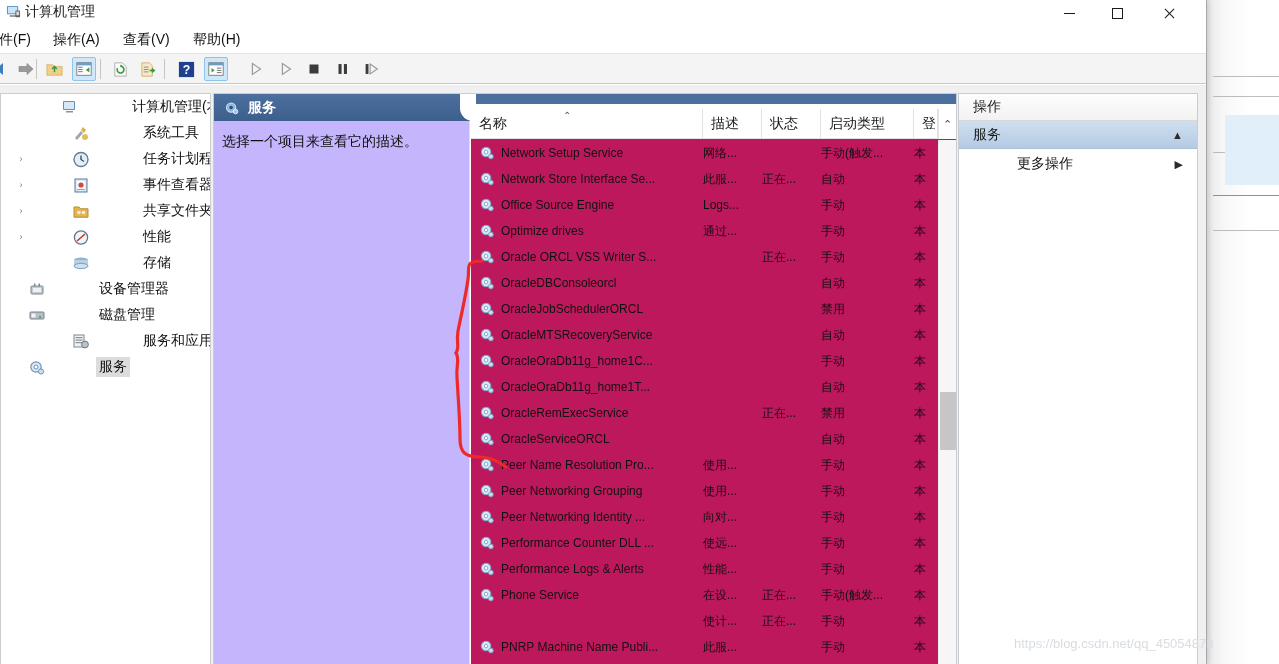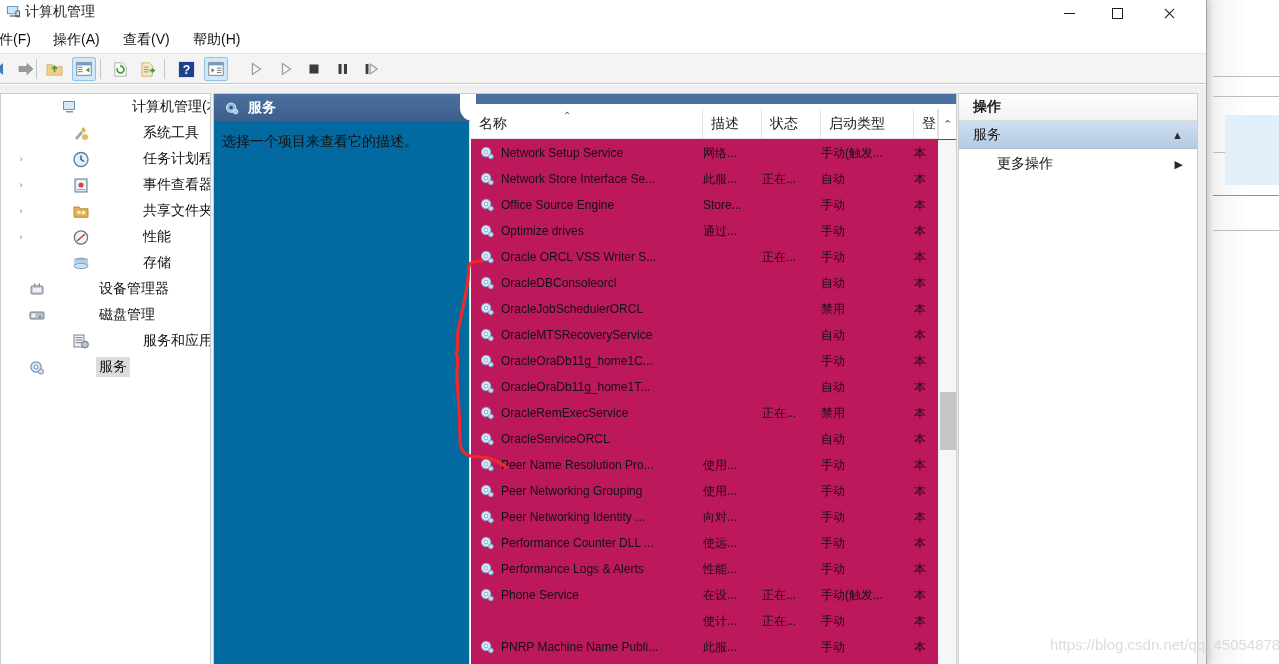--- a/index.html
+++ b/index.html
@@ -74,21 +74,21 @@
     background: linear-gradient(180deg,#4b6f9e 0%,#3d5f8c 100%); display:flex; align-items:center;
     border-top-right-radius: 9px; }
   #center-header .hdr-icon { margin-left: 10px; width: 16px; height: 16px; }
   #center-header .hdr-text { color: #fff; font-size: 14px; margin-left: 8px; font-weight: bold; }
   #center-header-fill { position:absolute; left:256px; top:0; right:0; height:10px; background:#4b6f9e; }
   #tab-round { position: absolute; left: 246px; top: 0; width: 16px; height: 27px;
     background: #ffffff; border-bottom-left-radius: 13px; }
 
   
   #detail-pane { position: absolute; left: 0; top: 27px; width: 256px; bottom: 0;
-    background: #0369a1; border-right: 1px solid #e0e0e0; }
+    background: #c4b5fd; border-right: 1px solid #e0e0e0; }
   #detail-text { position: absolute; left: 8px; top: 11px; font-size: 14px; color: #111;
     width: 240px; line-height: 19px; }
 
   
   #list-wrap { position: absolute; left: 257px; top: 15px; right: 0; bottom: 0; background: #be185d; }
   #list-header { position: relative; height: 30px; background:#fff;
     border-bottom: 1px solid #e2e2e2; }
   .colh { position: absolute; top: 0; height: 30px; font-size: 14px; color: #1b1b1b;
     display: flex; align-items: center; padding-left: 8px; cursor: default;
     border-right: 1px solid #e2e2e2; overflow: hidden; white-space: nowrap; }
@@ -111,39 +111,39 @@
   
   #vsb { position: absolute; right: 0; top: 31px; width: 18px; bottom: 0; background: #f6f6f6;
     border-left: 1px solid #ececec; }
   #vsb-thumb { position: absolute; left: 1px; top: 252px; width: 16px; height: 58px;
     background: #c6c6c6; cursor: default; }
 
   
   #actions-pane { position: absolute; right: 8px; top: 8px; width: 240px; bottom: 0;
     background: #ffffff; border: 1px solid #c9cdd2; border-bottom: none; }
   #actions-title { height: 27px; display: flex; align-items: center; padding-left: 14px;
-    font-size: 14px; font-weight: bold; color: #1b1b1b;
+    font-size: 14px; font-weight: normal; color: #1b1b1b;
     background: linear-gradient(180deg,#fdfdfd 0%,#f2f2f2 100%);
     border-bottom: 1px solid #d8d8d8; text-align: right; }
   #actions-group { height: 28px; display: flex; align-items: center;
     background: linear-gradient(180deg,#cfdff0 0%,#b4cbe3 100%);
     border-bottom: 1px solid #a9c0d8; padding-left: 14px; font-size: 14px; color: #1b1b1b;
     cursor: default; }
   #actions-group .caret { margin-left: auto; margin-right: 14px; font-size: 11px; color:#2b2b2b; }
-  .action-item { height: 30px; display: flex; align-items: center; padding-left: 38px;
+  .action-item { height: 30px; display: flex; align-items: center; padding-left: 58px;
     font-size: 14px; color: #111; cursor: default; }
   .action-item .sub { margin-left: auto; margin-right: 14px; font-size: 11px; color:#2b2b2b; }
 
   
   #annotation { position: absolute; left: 452px; top: 255px; width: 70px; height: 220px;
     pointer-events: none; }
 
   
-  #watermark { position: absolute; left: 1022px; top: 636px; font-size: 15px;
-    color: #d8dde2; white-space: nowrap; margin-left: 36px; }
+  #watermark { position: absolute; left: 1022px; top: 636px; font-size: 13px;
+    color: #d8dde2; white-space: nowrap; }
 </style>
 </head>
 <body>
 
 <div id="desktop-bg">
   <div id="bg-window"></div>
   <div class="bg-line" style="top:76px"></div>
   <div class="bg-line" style="top:96px"></div>
   <div class="bg-line" style="top:152px"></div>
   <div class="bg-line" style="top:195px;background:#8e9296"></div>
@@ -472,21 +472,21 @@
             </div>
             <div class="row">
               <div class="cell c-name">
                 <svg class="svc-icon" viewBox="0 0 18 17">
                   <circle cx="7.5" cy="7.5" r="5" fill="#d9e8f5" stroke="#7fa6c6" stroke-width="1.1"></circle>
                   <circle cx="7.5" cy="7.5" r="1.9" fill="#ffffff" stroke="#7fa6c6"></circle>
                   <circle cx="12.6" cy="12.2" r="2.5" fill="#c9ddef" stroke="#7fa6c6"></circle>
                 </svg>
                 <span>Office  Source Engine</span>
               </div>
-              <div class="cell c-desc">Store...</div>
+              <div class="cell c-desc">Logs...</div>
               <div class="cell c-state"></div>
               <div class="cell c-start">手动</div>
               <div class="cell c-logon">本</div>
             </div>
             <div class="row">
               <div class="cell c-name">
                 <svg class="svc-icon" viewBox="0 0 18 17">
                   <circle cx="7.5" cy="7.5" r="5" fill="#d9e8f5" stroke="#7fa6c6" stroke-width="1.1"></circle>
                   <circle cx="7.5" cy="7.5" r="1.9" fill="#ffffff" stroke="#7fa6c6"></circle>
                   <circle cx="12.6" cy="12.2" r="2.5" fill="#c9ddef" stroke="#7fa6c6"></circle>

